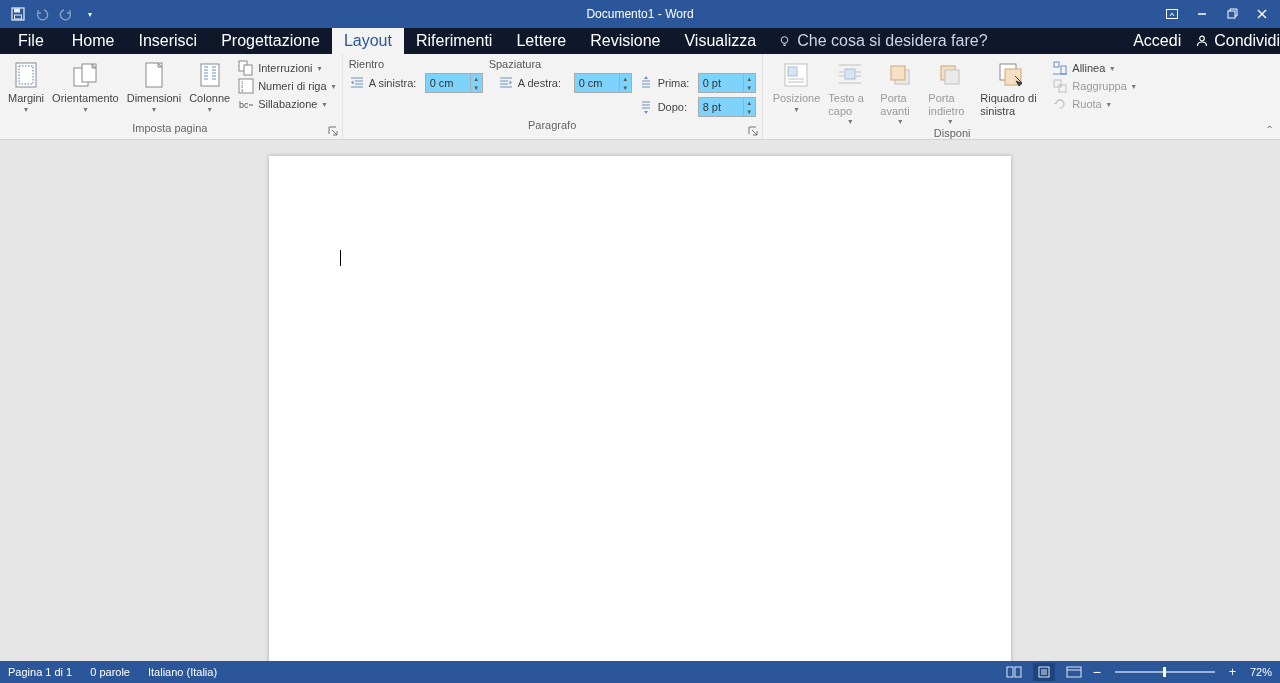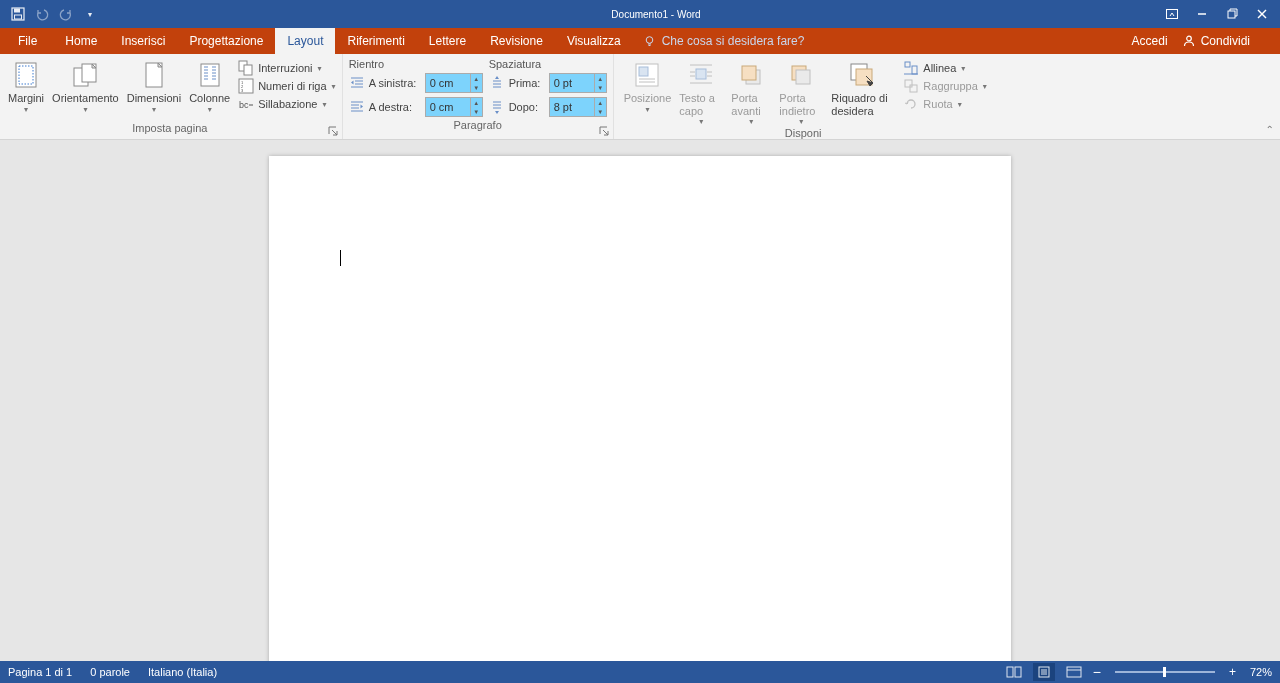--- a/index.html
+++ b/index.html
@@ -1,29 +1,29 @@
 <!DOCTYPE html>
 <html><head>
 <meta charset="utf-8">
 <style>
 * { margin: 0; padding: 0; box-sizing: border-box; font-family: "Segoe UI", Tahoma, sans-serif; }
 html, body { width: 1280px; height: 683px; overflow: hidden; background: #e6e6e6; }
 .titlebar { height: 28px; background: #2b579a; color: #fff; display: flex; align-items: center; font-size: 12px; position: relative; }
 .qat { display: flex; align-items: center; gap: 4px; padding-left: 8px; }
 .qat .ico { width: 20px; height: 20px; display: flex; align-items: center; justify-content: center; opacity: 0.9; }
 .qat .ico.disabled { opacity: 0.45; }
-.title-center { position: absolute; left: 50%; transform: translateX(-50%); font-size: 10px; margin-left: 16px; }
+.title-center { position: absolute; left: 50%; transform: translateX(-50%); font-size: 12px; }
 .winbtns { margin-left: auto; display: flex; align-items: center; gap: 2px; padding-right: 4px; }
 .winbtns .wbtn { width: 28px; height: 24px; display: flex; align-items: center; justify-content: center; }
-.tabbar { height: 26px; background: #c2410c; display: flex; align-items: stretch; color: #fff; font-size: 12px; padding-left: 6px; }
+.tabbar { height: 26px; background: #0f172a; display: flex; align-items: stretch; color: #fff; font-size: 16px; padding-left: 6px; }
 .tab { padding: 0 12px; display: flex; align-items: center; cursor: default; }
 .tab.file { margin-right: 4px; }
 .tab.active { background: #f3f3f3; color: #2b579a; }
 .tellme { display: flex; align-items: center; gap: 6px; color: #c9d6ec; margin-left: 10px; }
-.tabbar-right { margin-left: auto; display: flex; align-items: center; gap: 14px; padding-right: 30px; }
+.tabbar-right { margin-left: auto; display: flex; align-items: center; gap: 14px; padding-right: 0; }
 .tabbar-right .share { display: flex; align-items: center; gap: 5px; }
 .ribbon { height: 86px; background: #f3f3f3; border-bottom: 1px solid #d4d4d4; display: flex; position: relative; }
 .group { border-right: 1px solid #e1e1e1; padding: 4px 6px 2px 6px; display: flex; flex-direction: column; position: relative; }
 .group-label { font-size: 11px; color: #666; text-align: center; padding-top: 1px; height: 16px; }
 .group-body { flex: 1; display: flex; align-items: flex-start; }
 .bigbtn { display: flex; flex-direction: column; align-items: center; justify-content: flex-start; width: auto; min-width: 40px; padding: 2px 4px 0 4px; font-size: 11px; color: #444; line-height: 1.15; }
 .bigbtn.disabled { color: #9a9a9a; }
 .bigbtn .bigicon { width: 30px; height: 30px; margin-bottom: 2px; }
 .bigbtn .caret { font-size: 8px; color: #777; line-height: 1; margin-top: 1px; }
 .smallbtns { display: flex; flex-direction: column; gap: 2px; padding-top: 2px; }
@@ -216,21 +216,21 @@
       </svg>
   </div>
 
   <div class="group">
     <div style="display:flex;flex-direction:column;">
       <div class="para-heads">
         <span style="width:140px;">Rientro</span>
         <span>Spaziatura</span>
       </div>
       <div style="display:flex;gap:6px;">
-        <div style="display:flex;flex-direction:column;gap:2px;">
+        <div style="display:flex;flex-direction:row;gap:15px;">
           <div class="fieldrow">
             <svg class="sicon" viewBox="0 0 16 16">
                 <line x1="2" y1="3" x2="14" y2="3" stroke="#6a8fc7"></line>
                 <line x1="6" y1="6" x2="14" y2="6" stroke="#6a8fc7"></line>
                 <line x1="6" y1="9" x2="14" y2="9" stroke="#6a8fc7"></line>
                 <line x1="2" y1="12" x2="14" y2="12" stroke="#6a8fc7"></line>
                 <path d="M2 7.5 L4.5 5.5 L4.5 9.5 Z" fill="#6a8fc7"></path>
               </svg>
             <span style="width:52px;">A sinistra:</span>
             <div class="spin">
@@ -341,21 +341,21 @@
           </svg>
         <span style="white-space:normal;width:44px;">Porta indietro</span>
           <span class="caret">▾</span>
       </div>
       <div class="bigbtn">
         <svg class="bigicon" viewBox="0 0 30 30">
             <rect x="4" y="4" width="16" height="16" fill="#fff" stroke="#888"></rect>
             <rect x="9" y="9" width="16" height="16" fill="#f6dfc2" stroke="#c9a97a"></rect>
             <path d="M19 16 L26 23 M23 26 L26 23 L20 21 Z" stroke="#444" fill="#444"></path>
           </svg>
-        <span style="white-space:normal;width:62px;">Riquadro di desidera</span>
+        <span style="white-space:normal;width:62px;">Riquadro di sinistra</span>
       </div>
       <div class="disponi-right">
         <div class="smallbtn">
           <svg class="sicon" viewBox="0 0 16 16">
               <rect x="2" y="2" width="5" height="5" fill="none" stroke="#6a8fc7"></rect>
               <rect x="9" y="6" width="5" height="8" fill="none" stroke="#6a8fc7"></rect>
               <line x1="1" y1="14" x2="15" y2="14" stroke="#6a8fc7"></line>
             </svg>
           <span>Allinea</span>
             <span class="caret">▾</span>

